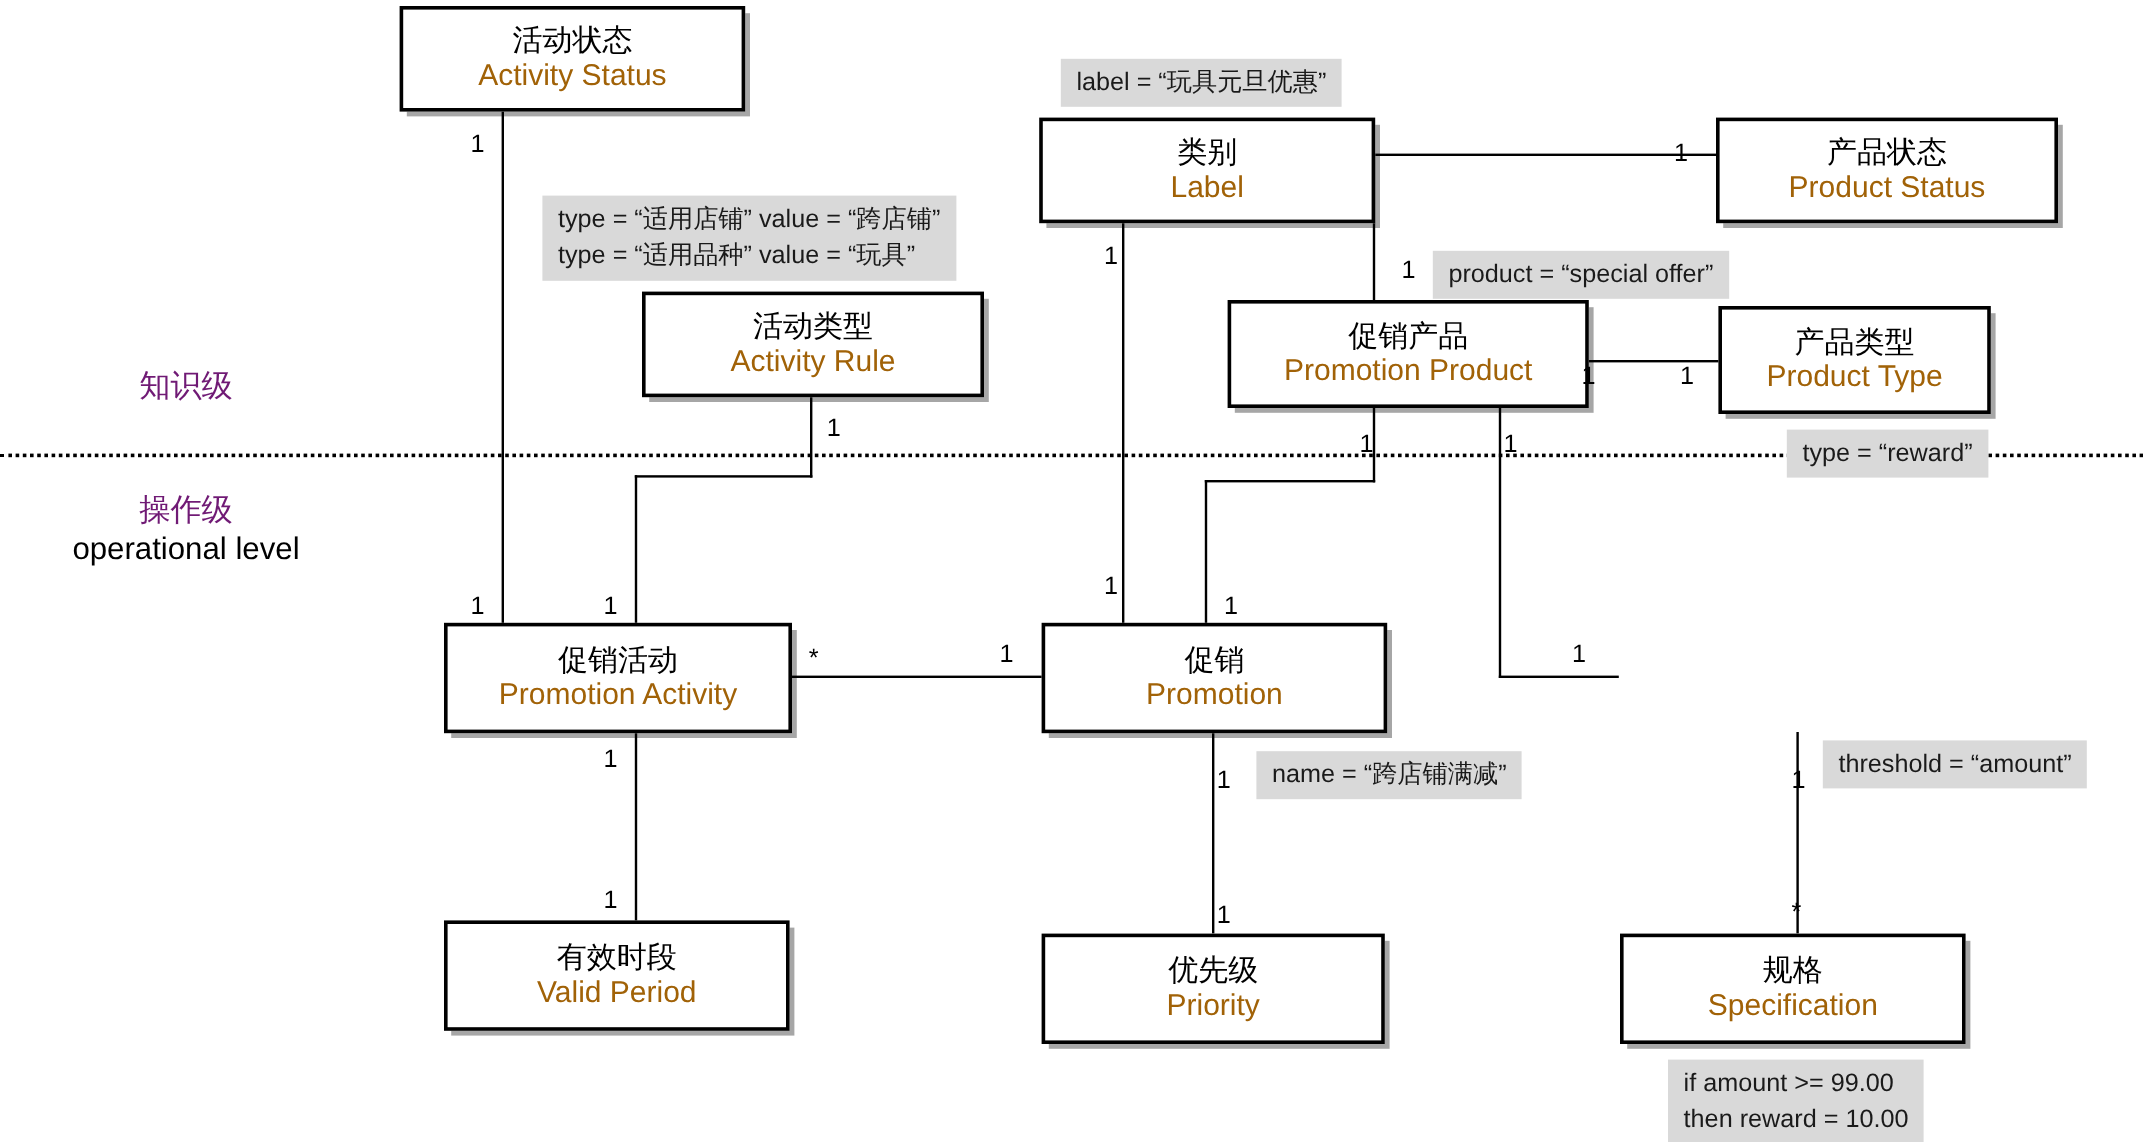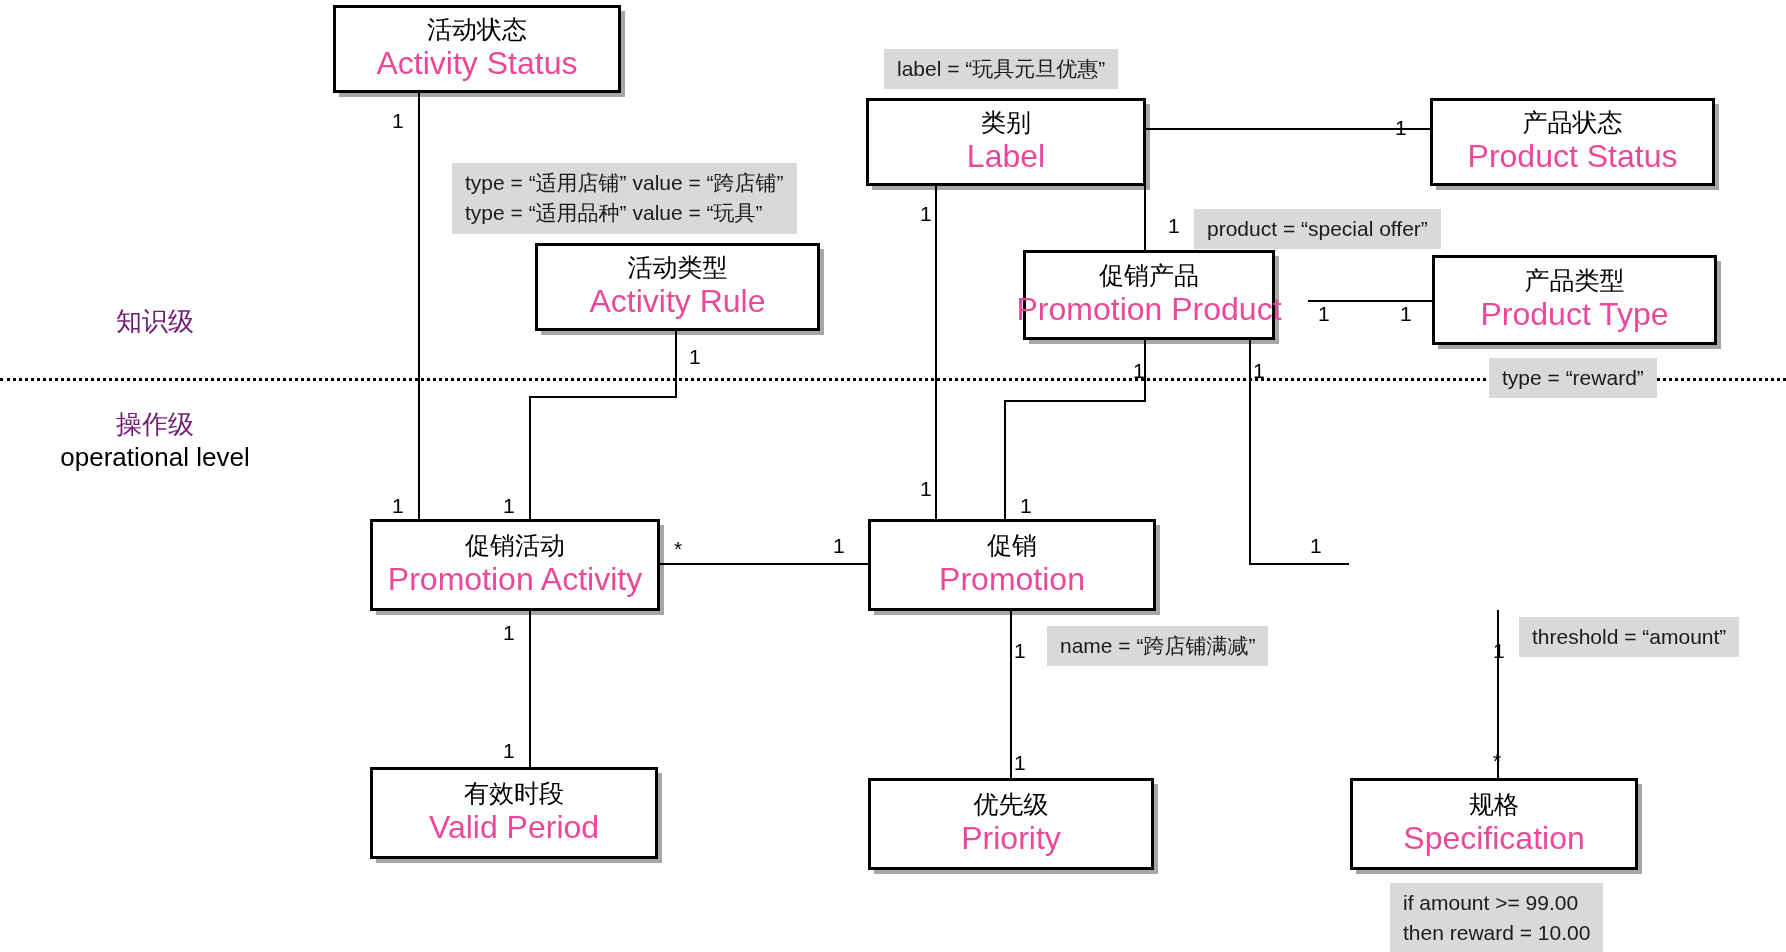--- a/index.html
+++ b/index.html
@@ -29,23 +29,23 @@
     justify-content: center;
     z-index: 5;
   }
   .entity .cn {
     font-size: 25px;
     line-height: 1.18;
     color: #000;
     white-space: nowrap;
   }
   .entity .en {
-    font-size: 32px;
+    font-size: 25px;
     line-height: 1.18;
-    color: #ec4899;
+    color: #a16207;
     white-space: nowrap;
   }
 
   
   .note {
     position: absolute;
     box-sizing: border-box;
     background: #d9d9d9;
     color: #1a1a1a;
     font-size: 21px;
@@ -158,26 +158,26 @@
   <div class="entity" style="left:1430px; top:98px; width:285px; height:88px;">
     <span class="cn">产品状态</span>
     <span class="en">Product Status</span>
   </div>
 
   <div class="entity" style="left:535px; top:243px; width:285px; height:88px;">
     <span class="cn">活动类型</span>
     <span class="en">Activity Rule</span>
   </div>
 
-  <div class="entity" style="left:1023px; top:250px; width:252px; height:90px;">
+  <div class="entity" style="left:1023px; top:250px; width:301px; height:90px;">
     <span class="cn">促销产品</span>
     <span class="en">Promotion Product</span>
   </div>
 
-  <div class="entity" style="left:1432px; top:255px; width:285px; height:90px;">
+  <div class="entity" style="left:1432px; top:255px; width:227px; height:90px;">
     <span class="cn">产品类型</span>
     <span class="en">Product Type</span>
   </div>
 
   <div class="entity" style="left:370px; top:519px; width:290px; height:92px;">
     <span class="cn">促销活动</span>
     <span class="en">Promotion Activity</span>
   </div>
 
   <div class="entity" style="left:868px; top:519px; width:288px; height:92px;">

